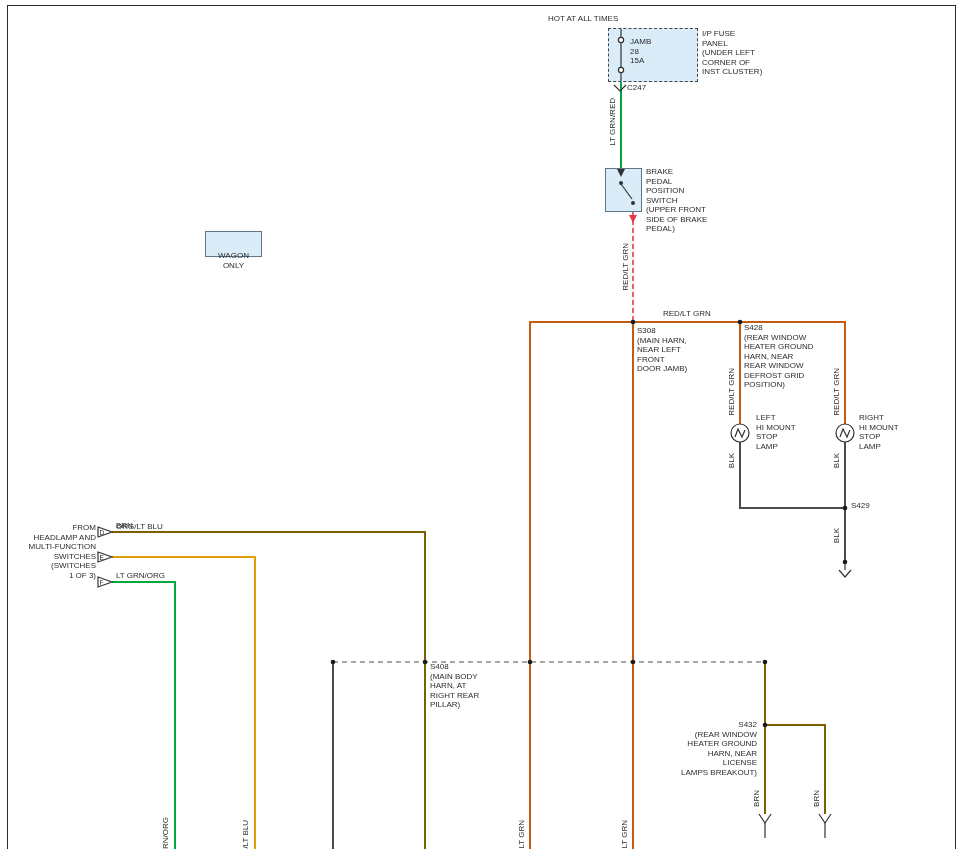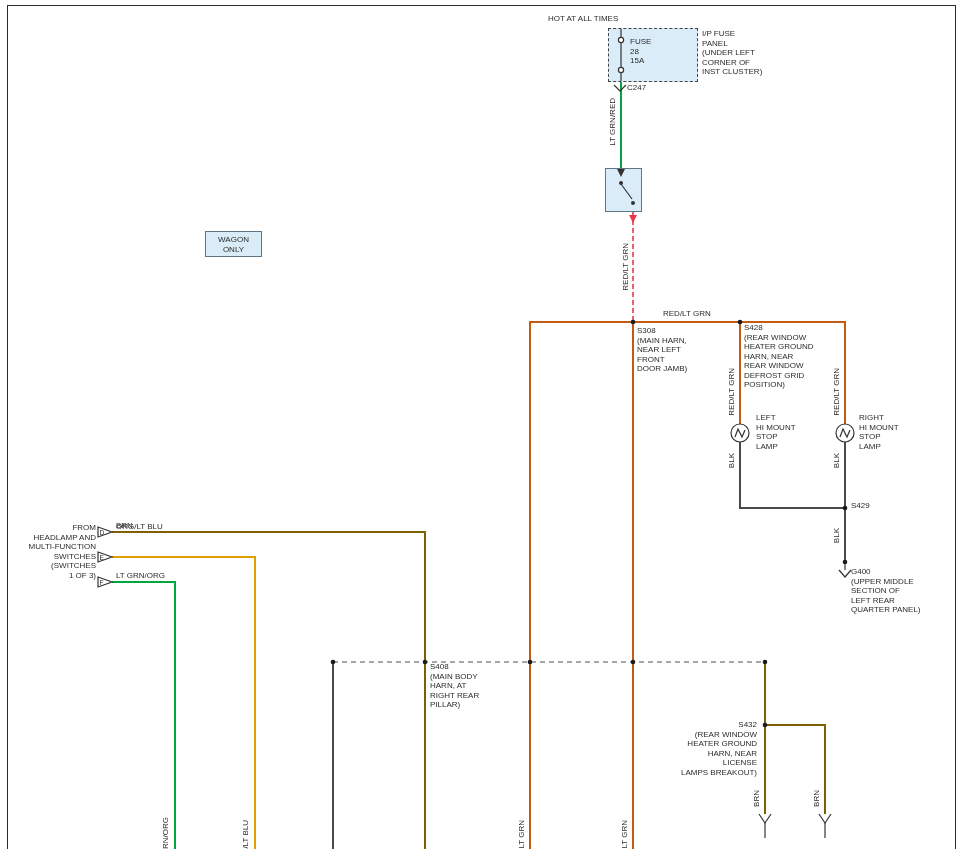--- a/index.html
+++ b/index.html
@@ -42,21 +42,21 @@
   <div class="w" style="left:174px;top:581px;width:1.6px;height:268px;background:var(--lt-grn)"></div>
   <div class="w" style="left:254px;top:556px;width:1.6px;height:293px;background:var(--org)"></div>
   <div class="w" style="left:424px;top:531px;width:1.6px;height:318px;background:var(--brn)"></div>
   <div class="w" style="left:332px;top:662px;width:1.6px;height:187px;background:var(--blk)"></div>
   <div class="w" style="left:764px;top:662px;width:1.6px;height:152px;background:var(--brn)"></div>
   <div class="w" style="left:764px;top:724px;width:61.6px;height:1.6px;background:var(--brn)"></div>
   <div class="w" style="left:824px;top:725px;width:1.6px;height:89px;background:var(--brn)"></div>
 
   <div class="box dashedbox" style="left:608px;top:28px;width:90px;height:54px"></div>
   <div class="box" style="left:605px;top:168px;width:37px;height:44px"></div>
-  <div class="box ctr" style="left:205px;top:231px;width:57px;height:26px;padding-top:3px">
+  <div class="box ctr" style="left:205px;top:231px;width:57px;height:26px;padding-top:19px">
     <div class="blk-lines">
         <div>WAGON</div>
         <div>ONLY</div>
       </div>
   </div>
 
   <svg class="overlay" width="964" height="849" viewBox="0 0 964 849">
     <g>
       <line x1="621" y1="29" x2="621" y2="81" class="sk"></line>
       <circle cx="621" cy="40" r="2.6" class="sk" fill="#fff"></circle>
@@ -111,34 +111,43 @@
     <g class="sk" fill="none">
       <polyline points="759,814 765,823 771,814"></polyline>
       <line x1="765" y1="823" x2="765" y2="838"></line>
       <polyline points="819,814 825,823 831,814"></polyline>
       <line x1="825" y1="823" x2="825" y2="838"></line>
     </g>
   </svg>
 
   <div class="lbl" style="left:548px;top:14px">HOT AT ALL TIMES</div>
   <div class="lbl blk-lines" style="left:630px;top:37px">
-      <div>FUSE</div>
+      <div>JAMB</div>
       <div>28</div>
       <div>15A</div>
     </div>
   <div class="lbl blk-lines" style="left:702px;top:29px">
       <div>I/P FUSE</div>
       <div>PANEL</div>
       <div>(UNDER LEFT</div>
       <div>CORNER OF</div>
       <div>INST CLUSTER)</div>
     </div>
   <div class="lbl uline" style="left:627px;top:83px">C247</div>
   <div class="vlbl" style="left:608px;top:98px">LT GRN/RED</div>
 
+  <div class="lbl blk-lines" style="left:646px;top:167px">
+      <div>BRAKE</div>
+      <div>PEDAL</div>
+      <div>POSITION</div>
+      <div>SWITCH</div>
+      <div>(UPPER FRONT</div>
+      <div>SIDE OF BRAKE</div>
+      <div>PEDAL)</div>
+    </div>
   <div class="vlbl" style="left:621px;top:243px">RED/LT GRN</div>
 
   <div class="lbl" style="left:663px;top:309px">RED/LT GRN</div>
   <div class="lbl blk-lines" style="left:637px;top:326px">
       <div>S308</div>
       <div>(MAIN HARN,</div>
       <div>NEAR LEFT</div>
       <div>FRONT</div>
       <div>DOOR JAMB)</div>
     </div>
@@ -163,27 +172,20 @@
   <div class="lbl blk-lines" style="left:859px;top:413px">
       <div>RIGHT</div>
       <div>HI MOUNT</div>
       <div>STOP</div>
       <div>LAMP</div>
     </div>
   <div class="vlbl" style="left:727px;top:453px">BLK</div>
   <div class="vlbl" style="left:832px;top:453px">BLK</div>
   <div class="lbl" style="left:851px;top:501px">S429</div>
   <div class="vlbl" style="left:832px;top:528px">BLK</div>
-  <div class="lbl blk-lines" style="left:851px;top:567px">
-      <div>G400</div>
-      <div>(UPPER MIDDLE</div>
-      <div>SECTION OF</div>
-      <div>LEFT REAR</div>
-      <div>QUARTER PANEL)</div>
-    </div>
 
   <div class="lbl blk-lines rt" style="left:18px;top:523px;width:78px">
       <div>FROM</div>
       <div>HEADLAMP AND</div>
       <div>MULTI-FUNCTION</div>
       <div>SWITCHES</div>
       <div>(SWITCHES</div>
       <div>1 OF 3)</div>
     </div>
   <div class="lbl" style="left:116px;top:521px">BRN</div>

